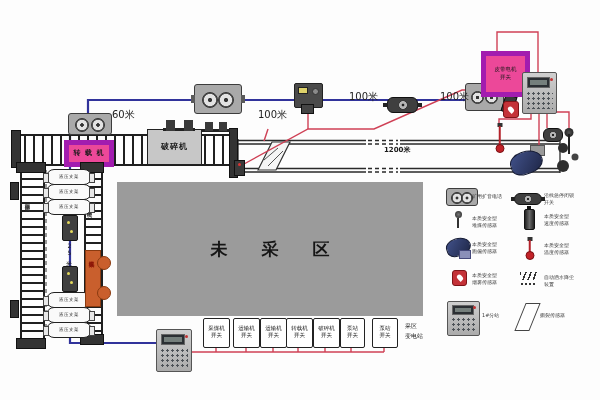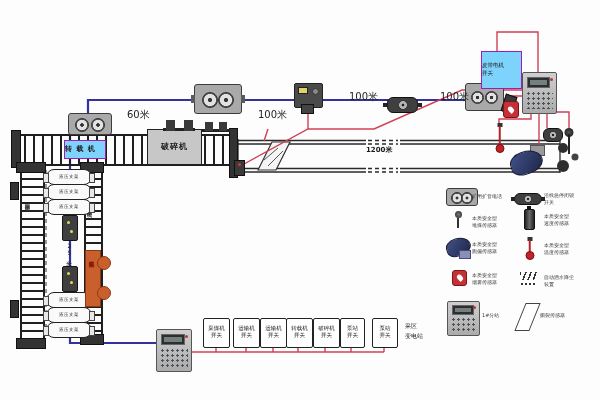--- a/index.html
+++ b/index.html
@@ -7,21 +7,21 @@
           font-family:"DejaVu Sans",sans-serif;color:#1a1a1a;}
   .d{position:absolute;}
   svg.layer{position:absolute;left:0;top:0;}
   
   .hladder{border-top:2px solid #1f1f1f;border-bottom:2px solid #1f1f1f;
            background:repeating-linear-gradient(90deg,#1f1f1f 0 2px,transparent 2px 9px);}
   .vladder{border-left:2px solid #1f1f1f;border-right:2px solid #1f1f1f;
            background:repeating-linear-gradient(0deg,#1f1f1f 0 2px,transparent 2px 8px);}
   .cap{background:#333;border:1px solid #111;}
   
-  .lblbox{background:#7dd3fc;border:1px solid #a21caf;font-weight:bold;}
+  .lblbox{background:#ec4899;border:5px solid #a21caf;text-align:center;font-weight:bold;}
   .graybox{background:#c7c7c7;border:1px solid #222;text-align:center;font-weight:bold;}
   
   .panel{background:linear-gradient(180deg,#cfcfcf,#ababab);border:1px solid #555;border-radius:2px;}
   .panel .scr{position:absolute;left:12%;top:10%;width:64%;height:22%;background:#2b2f33;border:1px solid #666;}
   .panel .scr::after{content:"";position:absolute;inset:2px;background:#a7b6ae;opacity:.6;}
   .panel .keys{position:absolute;left:9%;right:9%;top:44%;bottom:9%;
                background-image:radial-gradient(#4c5156 1px,transparent 1.3px);background-size:5px 5px;}
   .panel .reddot{position:absolute;width:3px;height:3px;background:#c23333;right:10%;top:13%;border-radius:50%;}
   
   .lensbox{background:#a9a9a9;border:1px solid #3c3c3c;border-radius:3px;}
@@ -149,25 +149,25 @@
     <div class="hub" style="left:50%;top:50%;width:9px;height:9px;transform:translate(-50%,-50%);"></div>
     <div class="stub" style="left:-5px;top:5px;width:5px;height:4px;"></div>
     <div class="stub" style="right:-5px;top:5px;width:5px;height:4px;"></div>
   </div>
   <div class="d lensbox" style="left:465px;top:83px;width:37px;height:26px;">
     <div class="lens" style="left:5px;top:7px;width:11px;height:11px;"></div>
     <div class="lens" style="right:5px;top:7px;width:11px;height:11px;"></div>
   </div>
   <div class="d" style="left:503px;top:95px;width:10px;height:16px;background:#3a3a3a;border:1px solid #111;transform:rotate(18deg);"></div>
 
-  <div class="d dist" style="left:127px;top:108px;"><span>60米</span></div>
+  <div class="d dist" style="left:112px;top:108px;"><span>60米</span></div>
   <div class="d dist" style="left:258px;top:108px;"><span>100米</span></div>
   <div class="d dist" style="left:349px;top:90px;"><span>100米</span></div>
   <div class="d dist" style="left:440px;top:90px;"><span>100米</span></div>
-  <div class="d" style="left:366px;top:145px;font-size:7px;font-weight:bold;"><span>1200米</span></div>
+  <div class="d" style="left:384px;top:145px;font-size:7px;font-weight:bold;"><span>1200米</span></div>
 
   <div class="d lblbox" style="left:481px;top:51px;width:39px;height:36px;font-weight:normal;">
     <div style="font-size:5.5px;line-height:8px;margin-top:9px;">皮带电机</div>
     <div style="font-size:5.5px;line-height:8px;">开关</div>
   </div>
   <div class="d panel" style="left:522px;top:72px;width:33px;height:40px;">
     <div class="scr"></div>
     <div class="keys"></div>
     <div class="reddot"></div>
   </div>
@@ -218,20 +218,23 @@
   <div class="d oval" style="left:46px;top:292px;width:44px;height:14px;"><span>液压支架</span></div>
   <div class="d oval" style="left:46px;top:307px;width:44px;height:14px;"><span>液压支架</span></div>
   <div class="d oval" style="left:46px;top:322px;width:44px;height:14px;"><span>液压支架</span></div>
 
   <div class="d" style="left:85px;top:250px;width:14px;height:55px;background:#c95f2d;border:1px solid #8a3a10;">
     <div class="vtext" style="position:absolute;left:3px;top:6px;font-size:5.5px;color:#8b1507;font-weight:bold;"><span>采煤机</span></div>
   </div>
   <div class="d" style="left:97px;top:256px;width:12px;height:12px;border-radius:50%;background:#c95f2d;border:1.5px solid #8a3a10;"></div>
   <div class="d" style="left:97px;top:286px;width:12px;height:12px;border-radius:50%;background:#c95f2d;border:1.5px solid #8a3a10;"></div>
 
+  <div class="d" style="left:117px;top:182px;width:306px;height:134px;background:#9b9b9b;display:flex;align-items:center;justify-content:center;">
+    <span style="font-size:17px;font-weight:bold;letter-spacing:14px;text-indent:14px;color:#151515;">未 采 区</span>
+  </div>
 
   <div class="d panel" style="left:156px;top:329px;width:34px;height:41px;">
     <div class="scr"></div>
     <div class="keys"></div>
     <div class="reddot"></div>
   </div>
   <div class="d sw" style="left:203px;top:318px;width:25px;height:22px;">
     <div>采煤机</div>
       <div>开关</div>
     </div>

